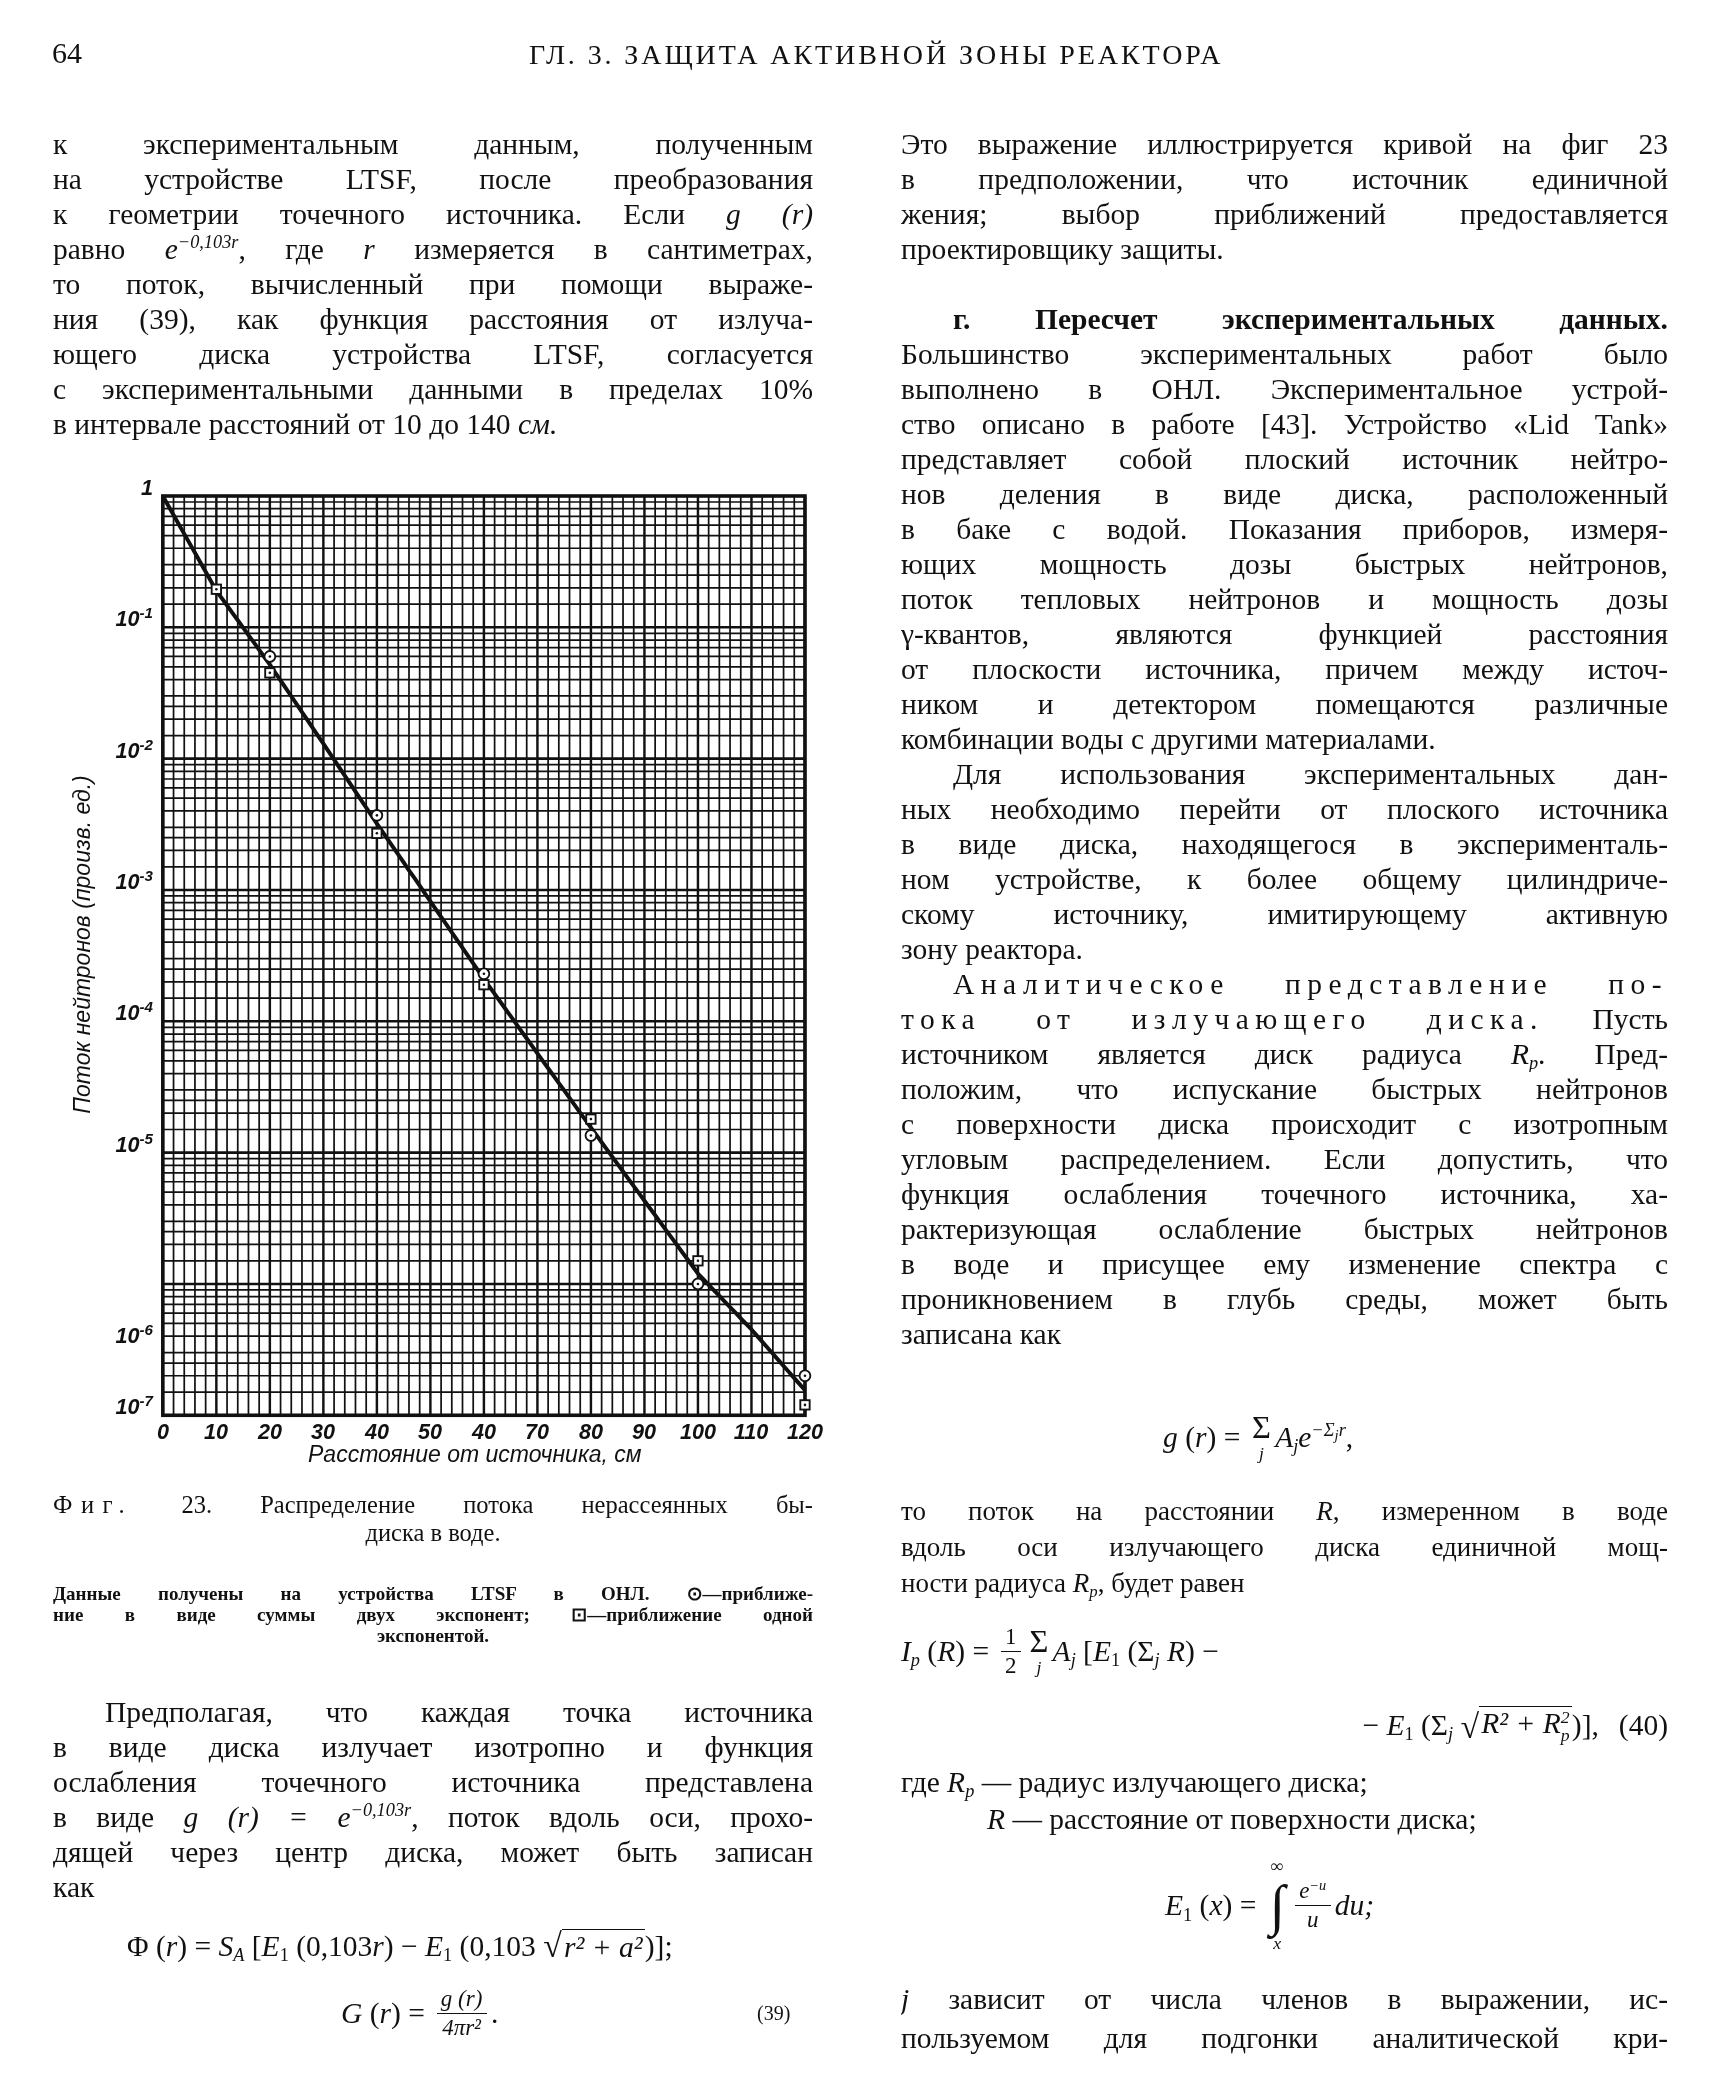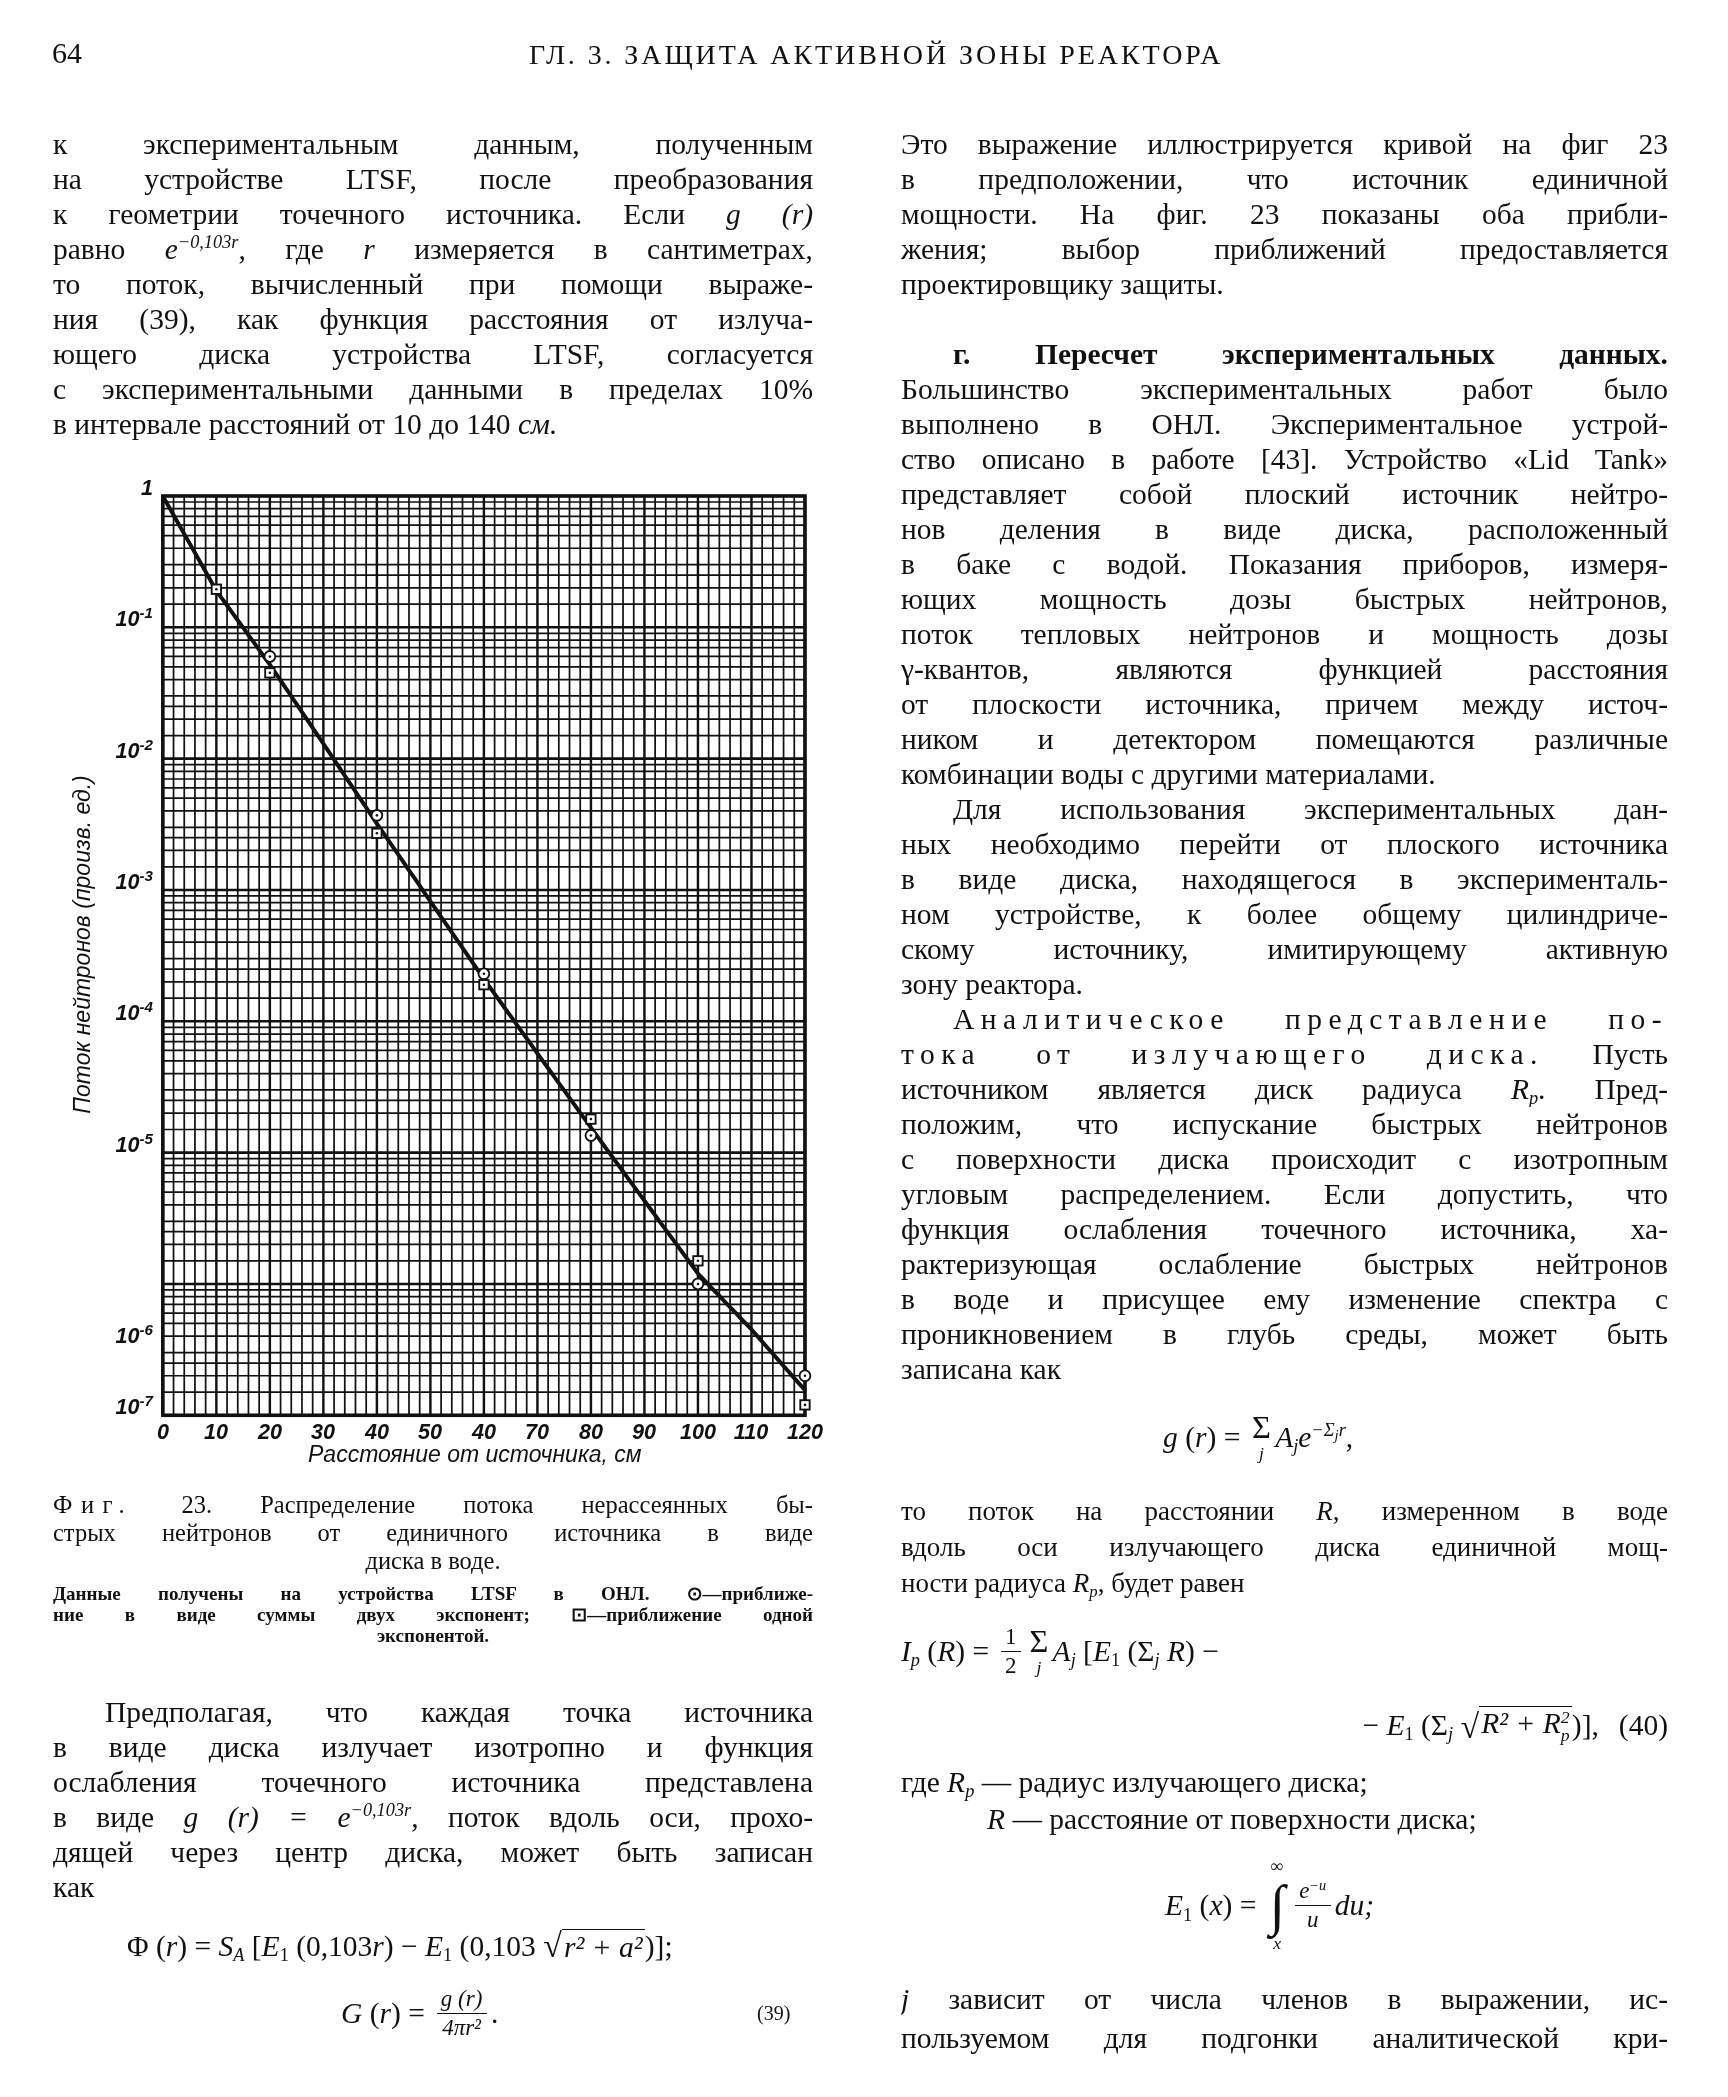--- a/index.html
+++ b/index.html
@@ -284,21 +284,20 @@
   <div class="ytick chartlbl" style="top: 607px;"><span>10</span><sup>-1</sup></div>
   <div class="ytick chartlbl" style="top: 739px;"><span>10</span><sup>-2</sup></div>
   <div class="ytick chartlbl" style="top: 870px;"><span>10</span><sup>-3</sup></div>
   <div class="ytick chartlbl" style="top: 1001px;"><span>10</span><sup>-4</sup></div>
   <div class="ytick chartlbl" style="top: 1133px;"><span>10</span><sup>-5</sup></div>
   <div class="ytick chartlbl" style="top: 1324px;"><span>10</span><sup>-6</sup></div>
   <div class="ytick chartlbl" style="top: 1395px;"><span>10</span><sup>-7</sup></div>
 
   <div class="abs" style="left:53px;top:1491px;width:760px;font-size:24.5px;">
     <div class="ln cap"><span class="fig-spaced">Фиг.</span><span> 23. Распределение потока нерассеянных бы-</span></div>
-    <div class="ln cap">стрых нейтронов от единичного источника в виде</div>
     <div class="ln cap center">диска в воде.</div>
   </div>
   <div class="abs" style="left:53px;top:1583px;width:760px;font-size:19px;font-weight:bold;">
     <div class="ln note">Данные получены на устройства LTSF в ОНЛ. ⊙—приближе-</div>
     <div class="ln note">ние в виде суммы двух экспонент; ⊡—приближение одной</div>
     <div class="ln note center">экспонентой.</div>
   </div>
 
   <div class="abs" style="left:53px;top:1695px;width:760px;font-size:29.5px;">
     <div class="ln l485 ind">Предполагая, что каждая точка источника</div>
@@ -331,21 +330,20 @@
     <span class="it">r</span>
     <span>) = </span>
     <span class="frac"><span class="num it">g (r)</span><span class="den it">4πr²</span></span>
     <span>.</span>
   </div>
   <div class="abs" style="left:757px;top:1995px;font-size:20px;line-height:36px;">(39)</div>
 
   <div class="abs" style="left:901px;top:127px;width:767px;font-size:29.5px;">
     <div class="ln r48">Это выражение иллюстрируется кривой на фиг 23</div>
     <div class="ln r48">в предположении, что источник единичной</div>
-    <div class="ln r48">мощности. На фиг. 23 показаны оба прибли-</div>
     <div class="ln r48">жения; выбор приближений предоставляется</div>
     <div class="ln r48 last">проектировщику защиты.</div>
     <div class="ln r48 last"></div>
     <div class="ln r48 ind bold">г. Пересчет экспериментальных данных.</div>
     <div class="ln r48">Большинство экспериментальных работ было</div>
     <div class="ln r48">выполнено в ОНЛ. Экспериментальное устрой-</div>
     <div class="ln r48">ство описано в работе [43]. Устройство «Lid Tank»</div>
     <div class="ln r48">представляет собой плоский источник нейтро-</div>
     <div class="ln r48">нов деления в виде диска, расположенный</div>
     <div class="ln r48">в баке с водой. Показания приборов, измеря-</div>

